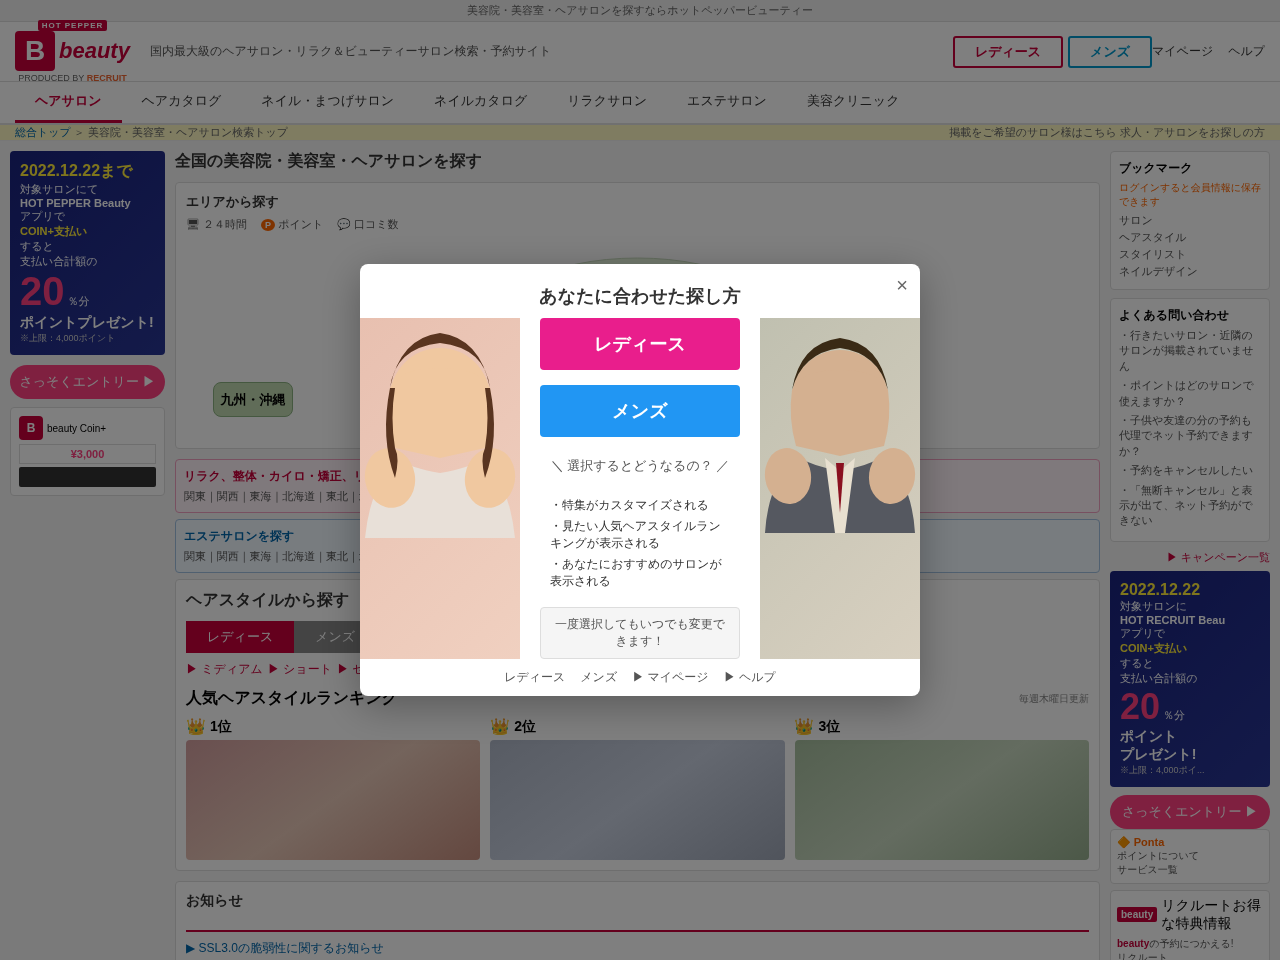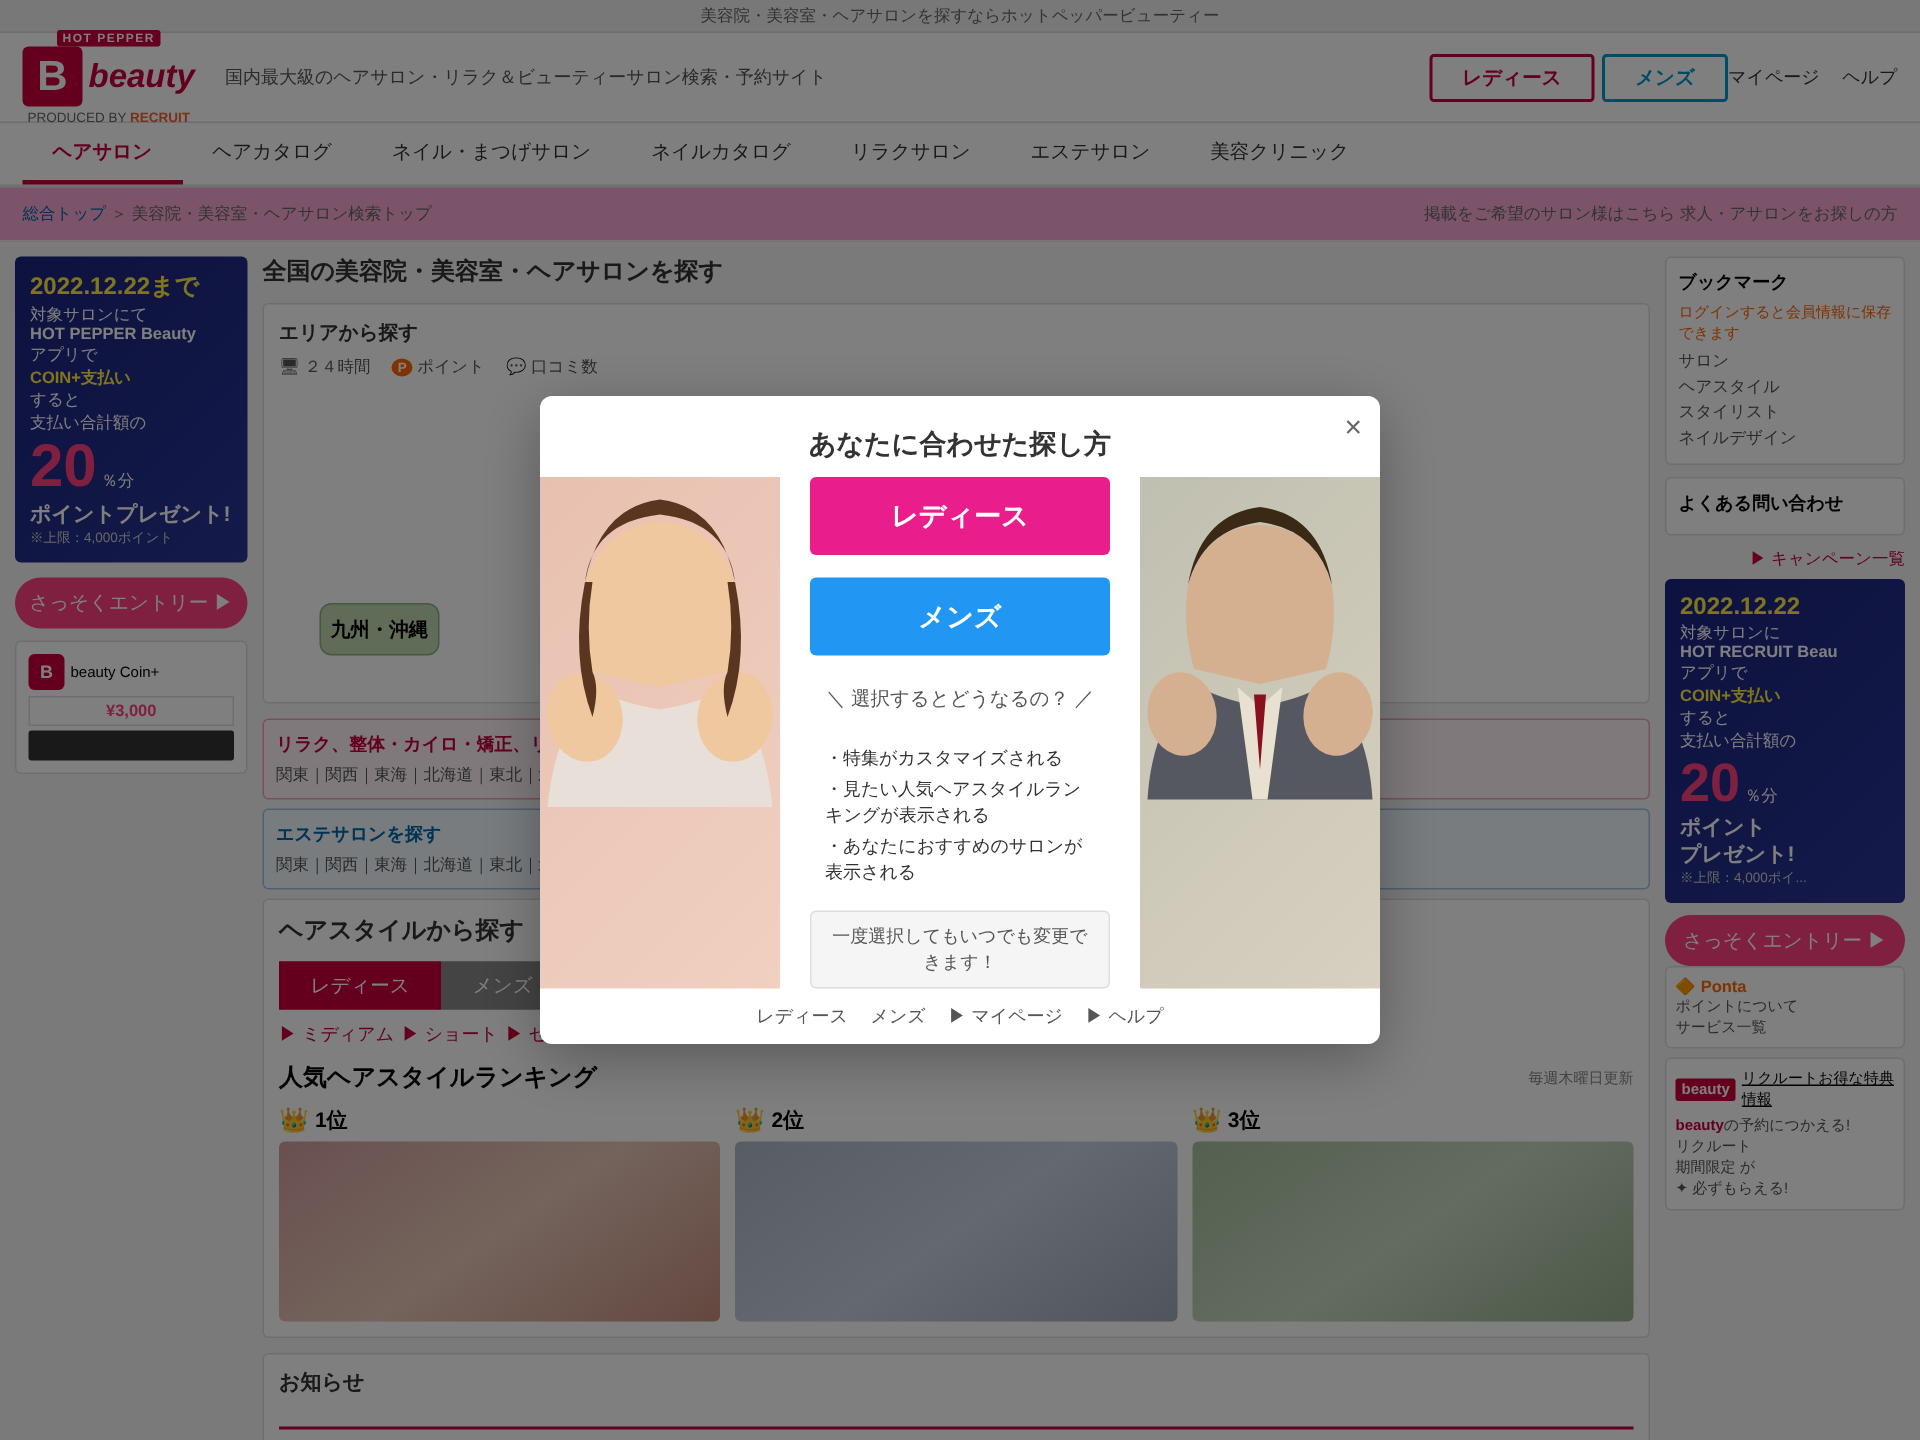--- a/index.html
+++ b/index.html
@@ -22,21 +22,21 @@
     .gender-buttons { display: flex; gap: 5px; }
     .btn-ladies-header { background: #fff; border: 2px solid #c8003a; color: #c8003a; padding: 5px 20px; font-size: 13px; cursor: pointer; border-radius: 3px; font-weight: bold; }
     .btn-mens-header { background: #fff; border: 2px solid #0099cc; color: #0099cc; padding: 5px 20px; font-size: 13px; cursor: pointer; border-radius: 3px; font-weight: bold; }
     
     
     .nav { background: #fff; display: flex; border-bottom: 2px solid #e0e0e0; padding: 0 15px; }
     .nav-item { padding: 10px 20px; font-size: 13px; color: #333; cursor: pointer; text-align: center; border-bottom: 3px solid transparent; }
     .nav-item.active { border-bottom: 3px solid #c8003a; color: #c8003a; font-weight: bold; }
     
     
-    .breadcrumb { padding: 10px 15px; font-size: 11px; color: #666; background: #f9a8d4; border-bottom: 1px solid #eee; display: flex; justify-content: space-between; align-items: center; }
+    .breadcrumb { padding: 0 15px; font-size: 11px; color: #666; background: #fef9c3; border-bottom: 1px solid #eee; display: flex; justify-content: space-between; align-items: center; }
     .breadcrumb-right { font-size: 11px; color: #666; }
     
     
     .main-layout { display: flex; padding: 10px 10px; gap: 10px; position: relative; }
     
     
     .left-sidebar { width: 155px; flex-shrink: 0; }
     .sidebar-banner { background: linear-gradient(135deg, #1a237e, #283593); color: white; padding: 10px; border-radius: 4px; margin-bottom: 10px; font-size: 11px; }
     .sidebar-entry { background: #ff4081; color: white; text-align: center; padding: 8px; border-radius: 20px; font-size: 13px; cursor: pointer; margin-top: 5px; }
     .app-card { background: #fff; border: 1px solid #ddd; border-radius: 4px; padding: 8px; margin-top: 8px; font-size: 10px; }
@@ -285,20 +285,27 @@
       <div id="bookmark-links-container">
           <div style="color: rgb(85, 85, 85); margin-bottom: 2px; font-size: 11px; cursor: pointer;">サロン</div>
           <div style="color: rgb(85, 85, 85); margin-bottom: 2px; font-size: 11px; cursor: pointer;">ヘアスタイル</div>
           <div style="color: rgb(85, 85, 85); margin-bottom: 2px; font-size: 11px; cursor: pointer;">スタイリスト</div>
           <div style="color: rgb(85, 85, 85); margin-bottom: 2px; font-size: 11px; cursor: pointer;">ネイルデザイン</div>
         </div>
     </div>
 
     <div class="faq-section">
       <div class="faq-title">よくある問い合わせ</div>
+      <div id="faq-items-container">
+          <div class="faq-item">・行きたいサロン・近隣のサロンが掲載されていません</div>
+          <div class="faq-item">・ポイントはどのサロンで使えますか？</div>
+          <div class="faq-item">・子供や友達の分の予約も代理でネット予約できますか？</div>
+          <div class="faq-item">・予約をキャンセルしたい</div>
+          <div class="faq-item">・「無断キャンセル」と表示が出て、ネット予約ができない</div>
+        </div>
     </div>
 
     <div style="text-align:right; margin-bottom:6px;">
       <a style="color:#c8003a; font-size:11px;">▶ キャンペーン一覧</a>
     </div>
 
     <div class="right-banner">
       <div style="font-size:16px; font-weight:bold; color:#ffeb3b;">2022.12.22</div>
       <div>対象サロンに</div>
       <div style="font-weight:bold;">HOT RECRUIT Beau</div>
@@ -317,21 +324,21 @@
     <div class="entry-btn">さっそくエントリー ▶</div>
 
     <div class="ponta-section">
       <div style="color:#ff6600; font-size:11px; font-weight:bold;">🔶 Ponta</div>
       <div style="font-size:10px; color:#555;">ポイントについて<br>サービス一覧</div>
     </div>
 
     <div class="recruit-banner">
       <div style="display:flex; align-items:center; gap:4px; margin-bottom:4px;">
         <div style="background:#c8003a; color:white; font-size:10px; padding:2px 4px; border-radius:2px; font-weight:bold;">beauty</div>
-        <span style="font-size:10px;text-decoration:underline;">リクルートお得な特典情報</span>
+        <span style="font-size:14px;">リクルートお得な特典情報</span>
       </div>
       <div style="font-size:10px; color:#555; line-height:1.4;">
         <span style="color:#c8003a; font-weight:bold;">beauty</span>の予約につかえる!<br>
         リクルート<br>
         期間限定 が<br>
         ✦ 必ずもらえる!
       </div>
     </div>
 
   </div>

